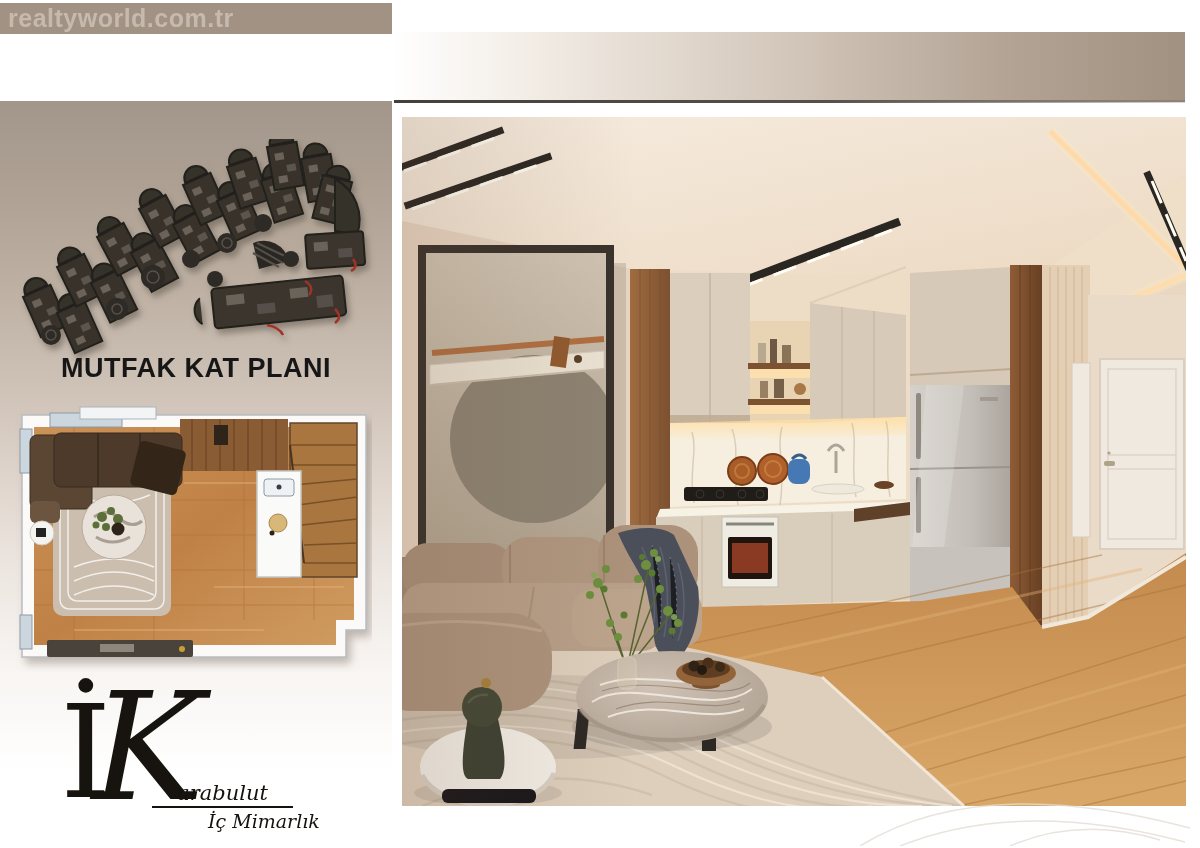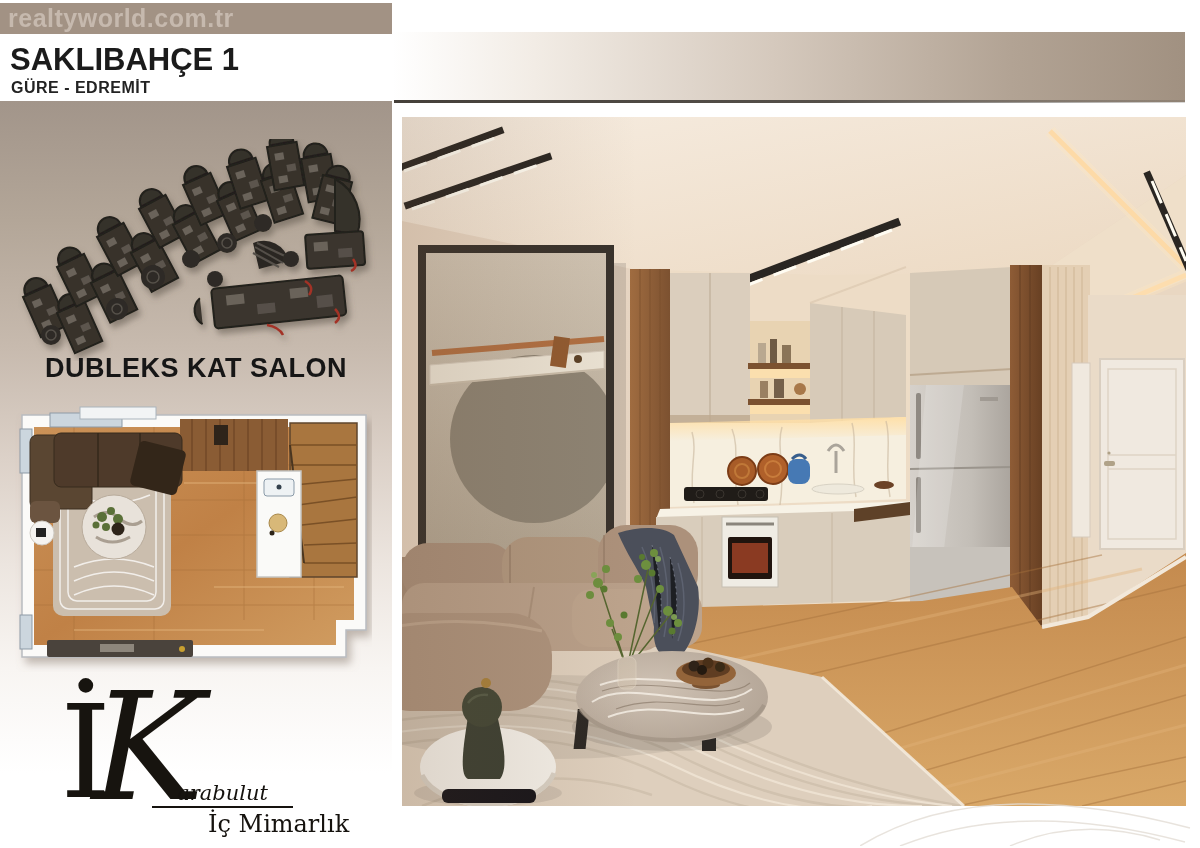--- a/index.html
+++ b/index.html
@@ -26,21 +26,21 @@
   .floor-plan{position:absolute;left:14px;top:304px;width:358px;height:267px;}
   .logo{position:absolute;left:50px;top:585px;width:310px;height:160px;}
   .logo .mono-i{position:absolute;left:10px;top:1px;font-family:"DejaVu Serif",serif;
     font-size:130px;line-height:1;color:#17140f;}
   .logo .mono-k{position:absolute;left:42px;top:-14px;font-family:"DejaVu Serif",serif;
     font-style:italic;font-size:150px;line-height:1;color:#17140f;}
   .logo-name{position:absolute;left:102px;top:95px;width:141px;
     font-family:"DejaVu Serif",serif;font-style:italic;font-size:21px;color:#15120e;
     border-bottom:2px solid #15120e;padding-bottom:1px;text-align:center;}
   .logo-tagline{position:absolute;left:158px;top:124px;
-    font-family:"DejaVu Serif",serif;font-size:24px;color:#15120e;}
+    font-family:"DejaVu Serif",serif;font-style:italic;font-size:19px;color:#15120e;}
 
   
   .heading-band{position:absolute;left:392px;top:32px;width:793px;height:70px;
     background:linear-gradient(90deg,#ffffff 0%,#f2ece5 18%,#d5c9bd 48%,#b2a394 78%,
       var(--c-band,#a19181) 100%);}
   .room-heading{position:absolute;left:399px;top:72px;font-size:27px;font-weight:700;
     color:var(--c-ink,#1b1b1b);letter-spacing:0;}
   .heading-underline{position:absolute;left:394px;top:100px;width:791px;height:3px;
     background:linear-gradient(90deg,#45403a 0%,var(--c-underline,#55504a) 55%,rgba(85,80,74,.22) 100%);}
   .interior-render{position:absolute;left:402px;top:117px;width:784px;height:689px;}
@@ -50,24 +50,20 @@
 <body>
 
 <div id="canvas">
 
   <div class="sidebar">
 
     <div class="watermark-bar">
       <span class="watermark-text">realtyworld.com.tr</span>
     </div>
 
-    <div class="title-block">
-      <div class="project-title">SAKLIBAHÇE 1</div>
-      <div class="project-location">GÜRE - EDREMİT</div>
-    </div>
 
     <div class="sidebar-body">
 
       <svg class="site-plan" viewBox="0 0 382 222">
         <defs>
           <filter id="ds" x="-30%" y="-30%" width="170%" height="170%">
             <feDropShadow dx="3" dy="5" stdDeviation="3" flood-color="#5f564b" flood-opacity="0.55"></feDropShadow>
           </filter>
           <symbol id="bld" overflow="visible">
             <path d="M3,-1 A12,12 0 0 1 27,-1 Z" fill="#34302a" stroke="#23201b" stroke-width="2"></path>
@@ -135,21 +131,21 @@
 
           <g stroke="#a33226" stroke-width="2.5" fill="none">
             <path d="M300,142 q10,6 4,14"></path>
               <path d="M330,170 q8,8 0,14"></path>
             <path d="M262,186 q12,2 16,10"></path>
               <path d="M348,120 q6,8 -2,12"></path>
           </g>
         </g>
       </svg>
 
-      <div class="plan-caption">DUBLEKS KAT SALON</div>
+      <div class="plan-caption">MUTFAK KAT PLANI</div>
 
       <svg class="floor-plan" viewBox="0 0 358 267">
         <defs>
           <linearGradient id="fpWood" x1="0" y1="0" x2="1" y2="1">
             <stop offset="0" stop-color="#cb9258"></stop>
               <stop offset=".5" stop-color="#c08146"></stop>
             <stop offset="1" stop-color="#d09c60"></stop>
           </linearGradient>
           <filter id="fpds" x="-20%" y="-20%" width="150%" height="150%">
             <feDropShadow dx="4" dy="6" stdDeviation="4" flood-color="#8a7d70" flood-opacity="0.5"></feDropShadow>

